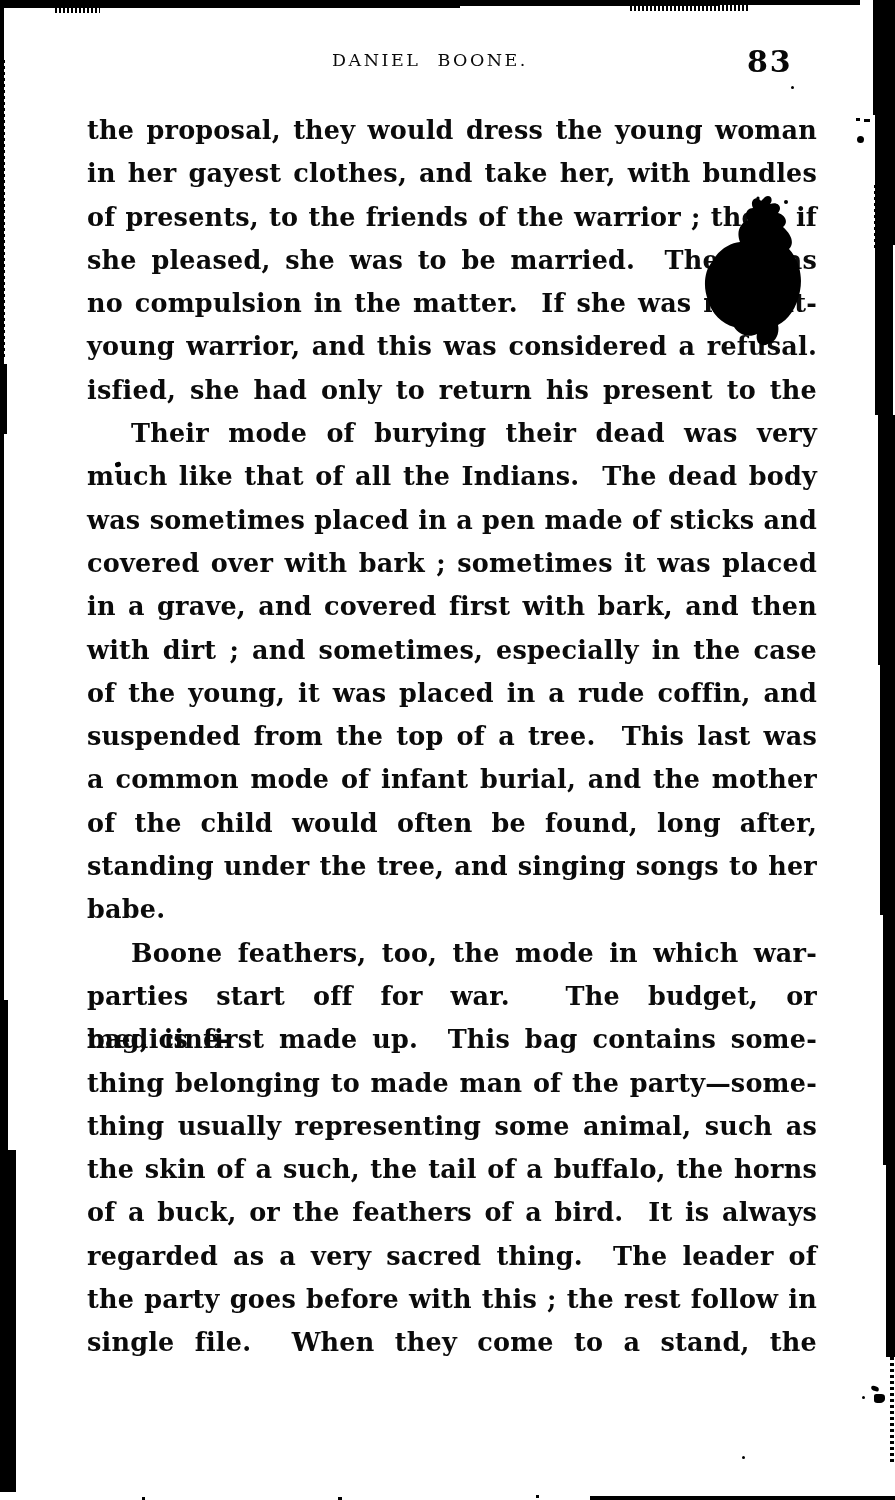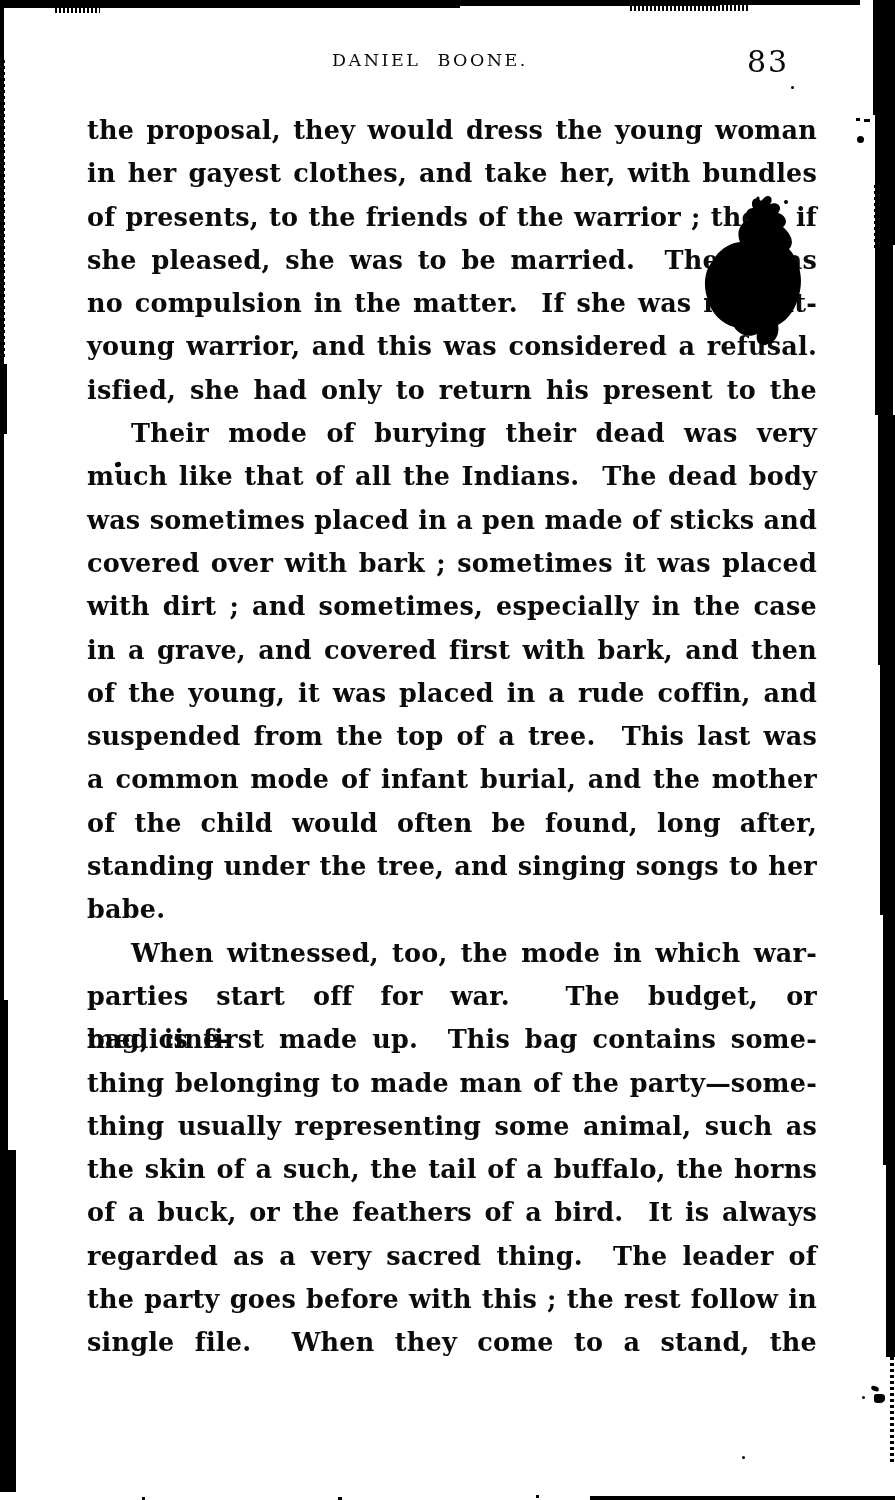--- a/index.html
+++ b/index.html
@@ -11,21 +11,21 @@
   .page{position:absolute;inset:0;background:#ffffff;overflow:hidden;}
 
   
   .running-head{
     position:absolute;top:50px;left:0;width:860px;
     text-align:center;font-size:17.5px;font-weight:normal;
     letter-spacing:2.5px;word-spacing:9px;color:#0a0a0a;
   }
   .page-num{
     position:absolute;top:44px;left:747px;
-    font-size:30px;font-weight:normal;letter-spacing:2px;color:#070707;
+    font-size:30px;font-weight:bold;letter-spacing:2px;color:#070707;
   }
 
   
   .text-block{position:absolute;left:87px;top:109px;width:730px;font-weight:bold;}
   .line{
     height:43.3px;line-height:43.3px;font-size:25.5px;color:#0b0b0b;
     text-align:justify;text-align-last:justify;letter-spacing:0.2px;
   }
   .indent{text-indent:44px;}
   .para-end{text-align-last:left;}
@@ -82,31 +82,31 @@
       <div class="line">she pleased, she was to be married.&nbsp; There was</div>
       <div class="line">no compulsion in the matter.&nbsp; If she was not sat-</div>
       <div class="line">young warrior, and this was considered a refusal.</div>
       <div class="line">isfied, she had only to return his present to the</div>
     </div>
     <div>
       <div class="line indent">Their mode of burying their dead was very</div>
       <div class="line">much like that of all the Indians.&nbsp; The dead body</div>
       <div class="line">was sometimes placed in a pen made of sticks and</div>
       <div class="line">covered over with bark ; sometimes it was placed</div>
+      <div class="line">in a grave, and covered first with bark, and then</div>
       <div class="line">with dirt ; and sometimes, especially in the case</div>
-      <div class="line">in a grave, and covered first with bark, and then</div>
       <div class="line">of the young, it was placed in a rude coffin, and</div>
       <div class="line">suspended from the top of a tree.&nbsp; This last was</div>
       <div class="line">a common mode of infant burial, and the mother</div>
       <div class="line">of the child would often be found, long after,</div>
       <div class="line">standing under the tree, and singing songs to her</div>
       <div class="line para-end">babe.</div>
     </div>
     <div>
-      <div class="line indent">When witnessed, too, the mode in which war-</div>
+      <div class="line indent">Boone feathers, too, the mode in which war-</div>
       <div class="line">parties start off for war.&nbsp; The budget, or medicine-</div>
       <div class="line">bag, is first made up.&nbsp; This bag contains some-</div>
       <div class="line">thing belonging to made man of the party—some-</div>
       <div class="line">thing usually representing some animal, such as</div>
       <div class="line">the skin of a such, the tail of a buffalo, the horns</div>
       <div class="line">of a buck, or the feathers of a bird.&nbsp; It is always</div>
       <div class="line">regarded as a very sacred thing.&nbsp; The leader of</div>
       <div class="line">the party goes before with this ; the rest follow in</div>
       <div class="line">single file.&nbsp; When they come to a stand, the</div>
     </div>

